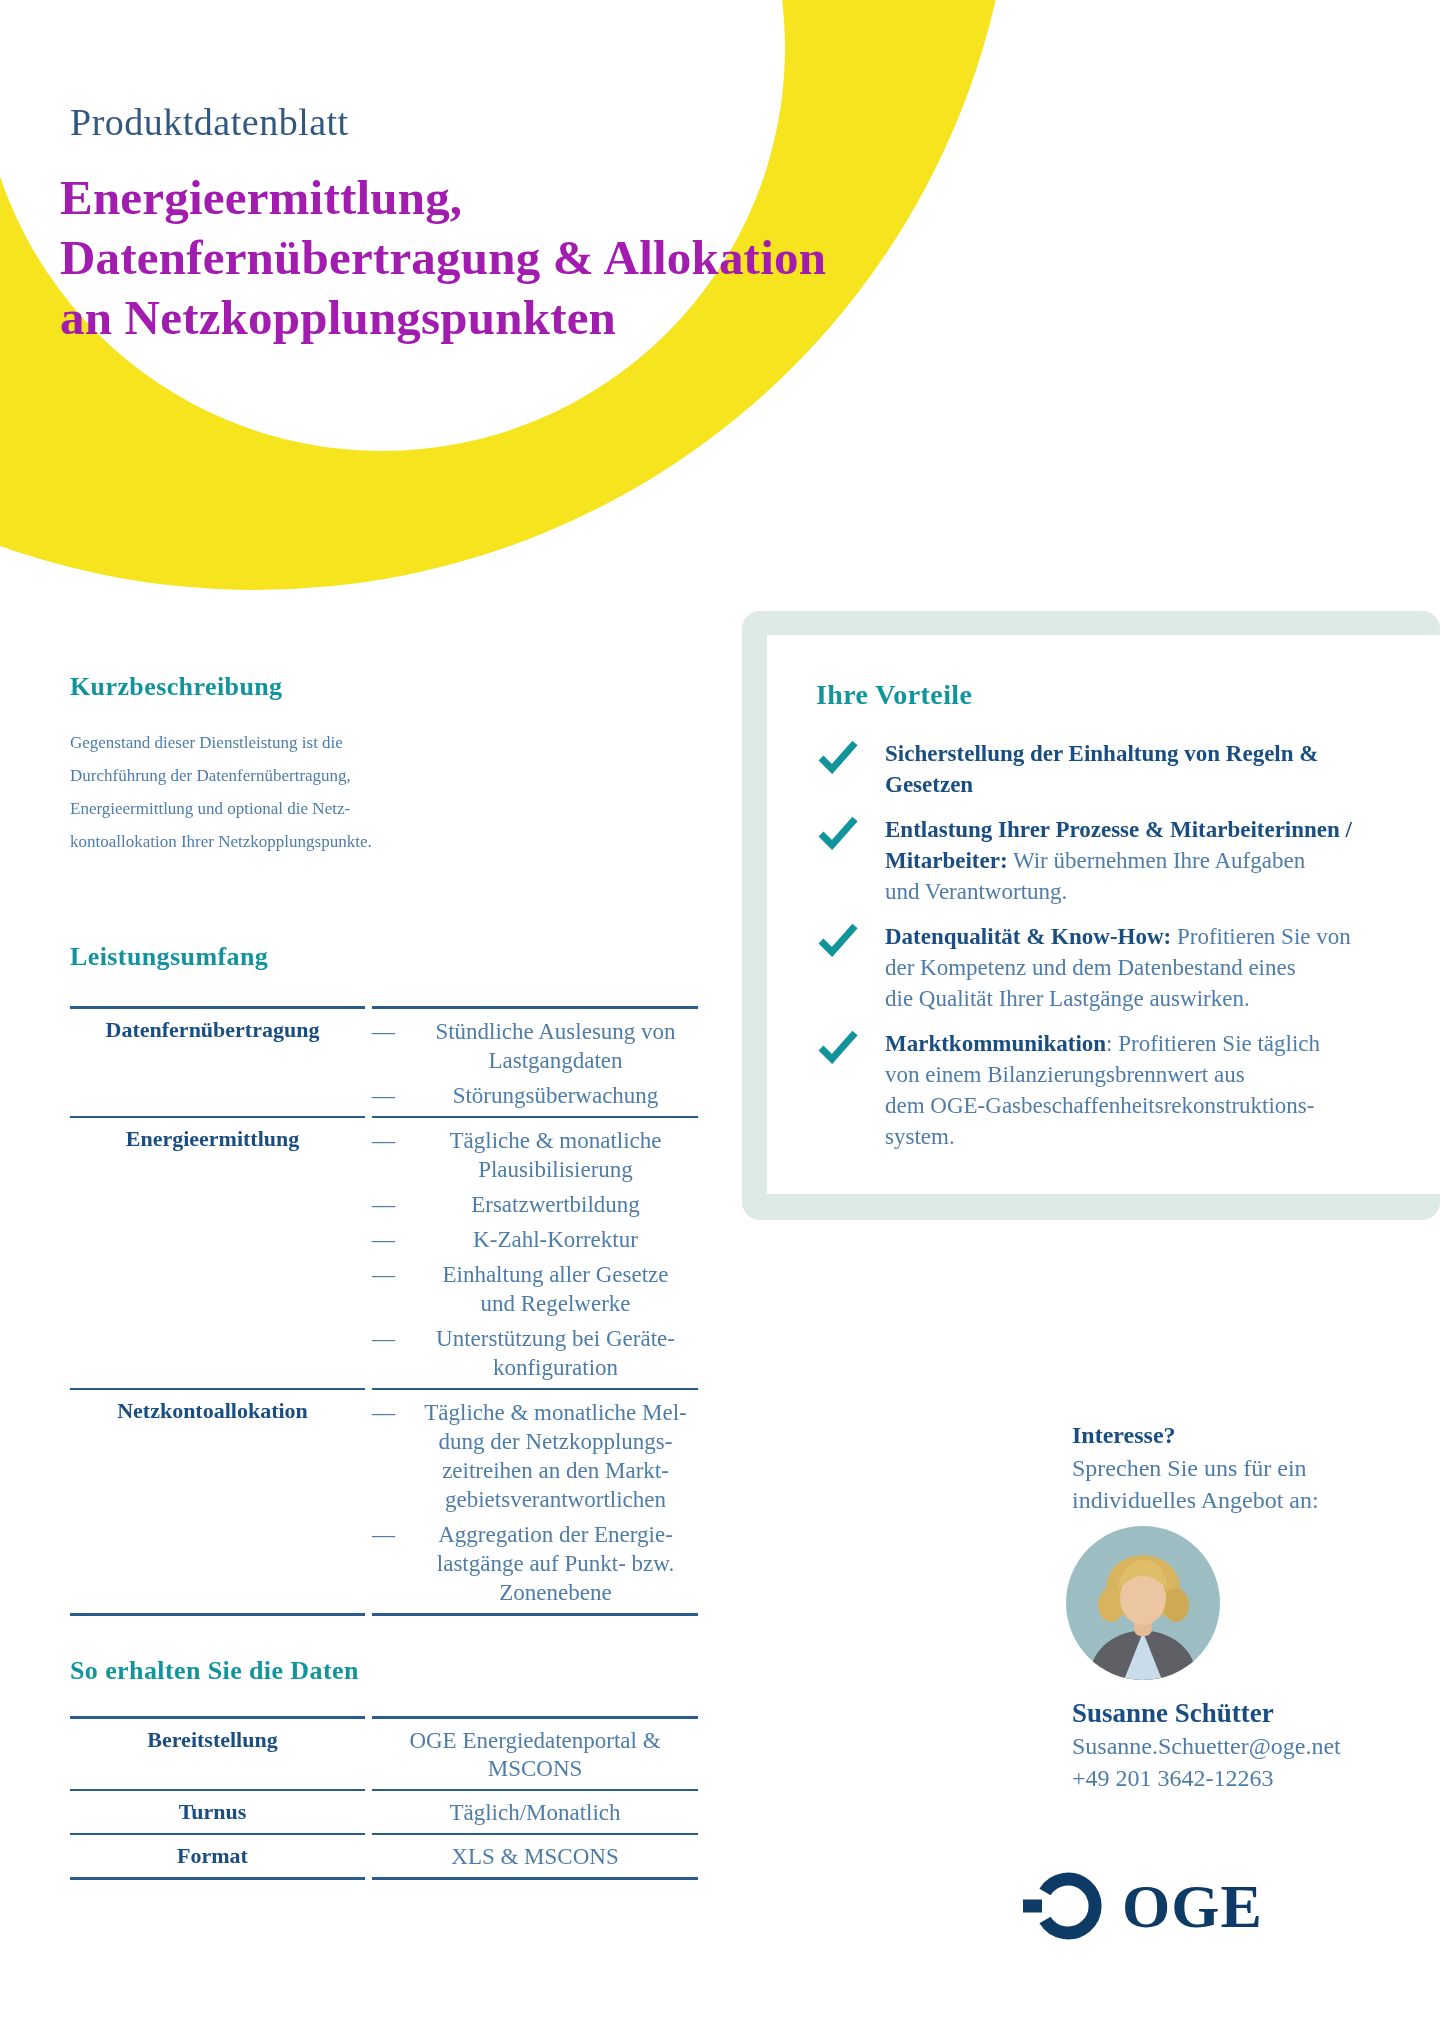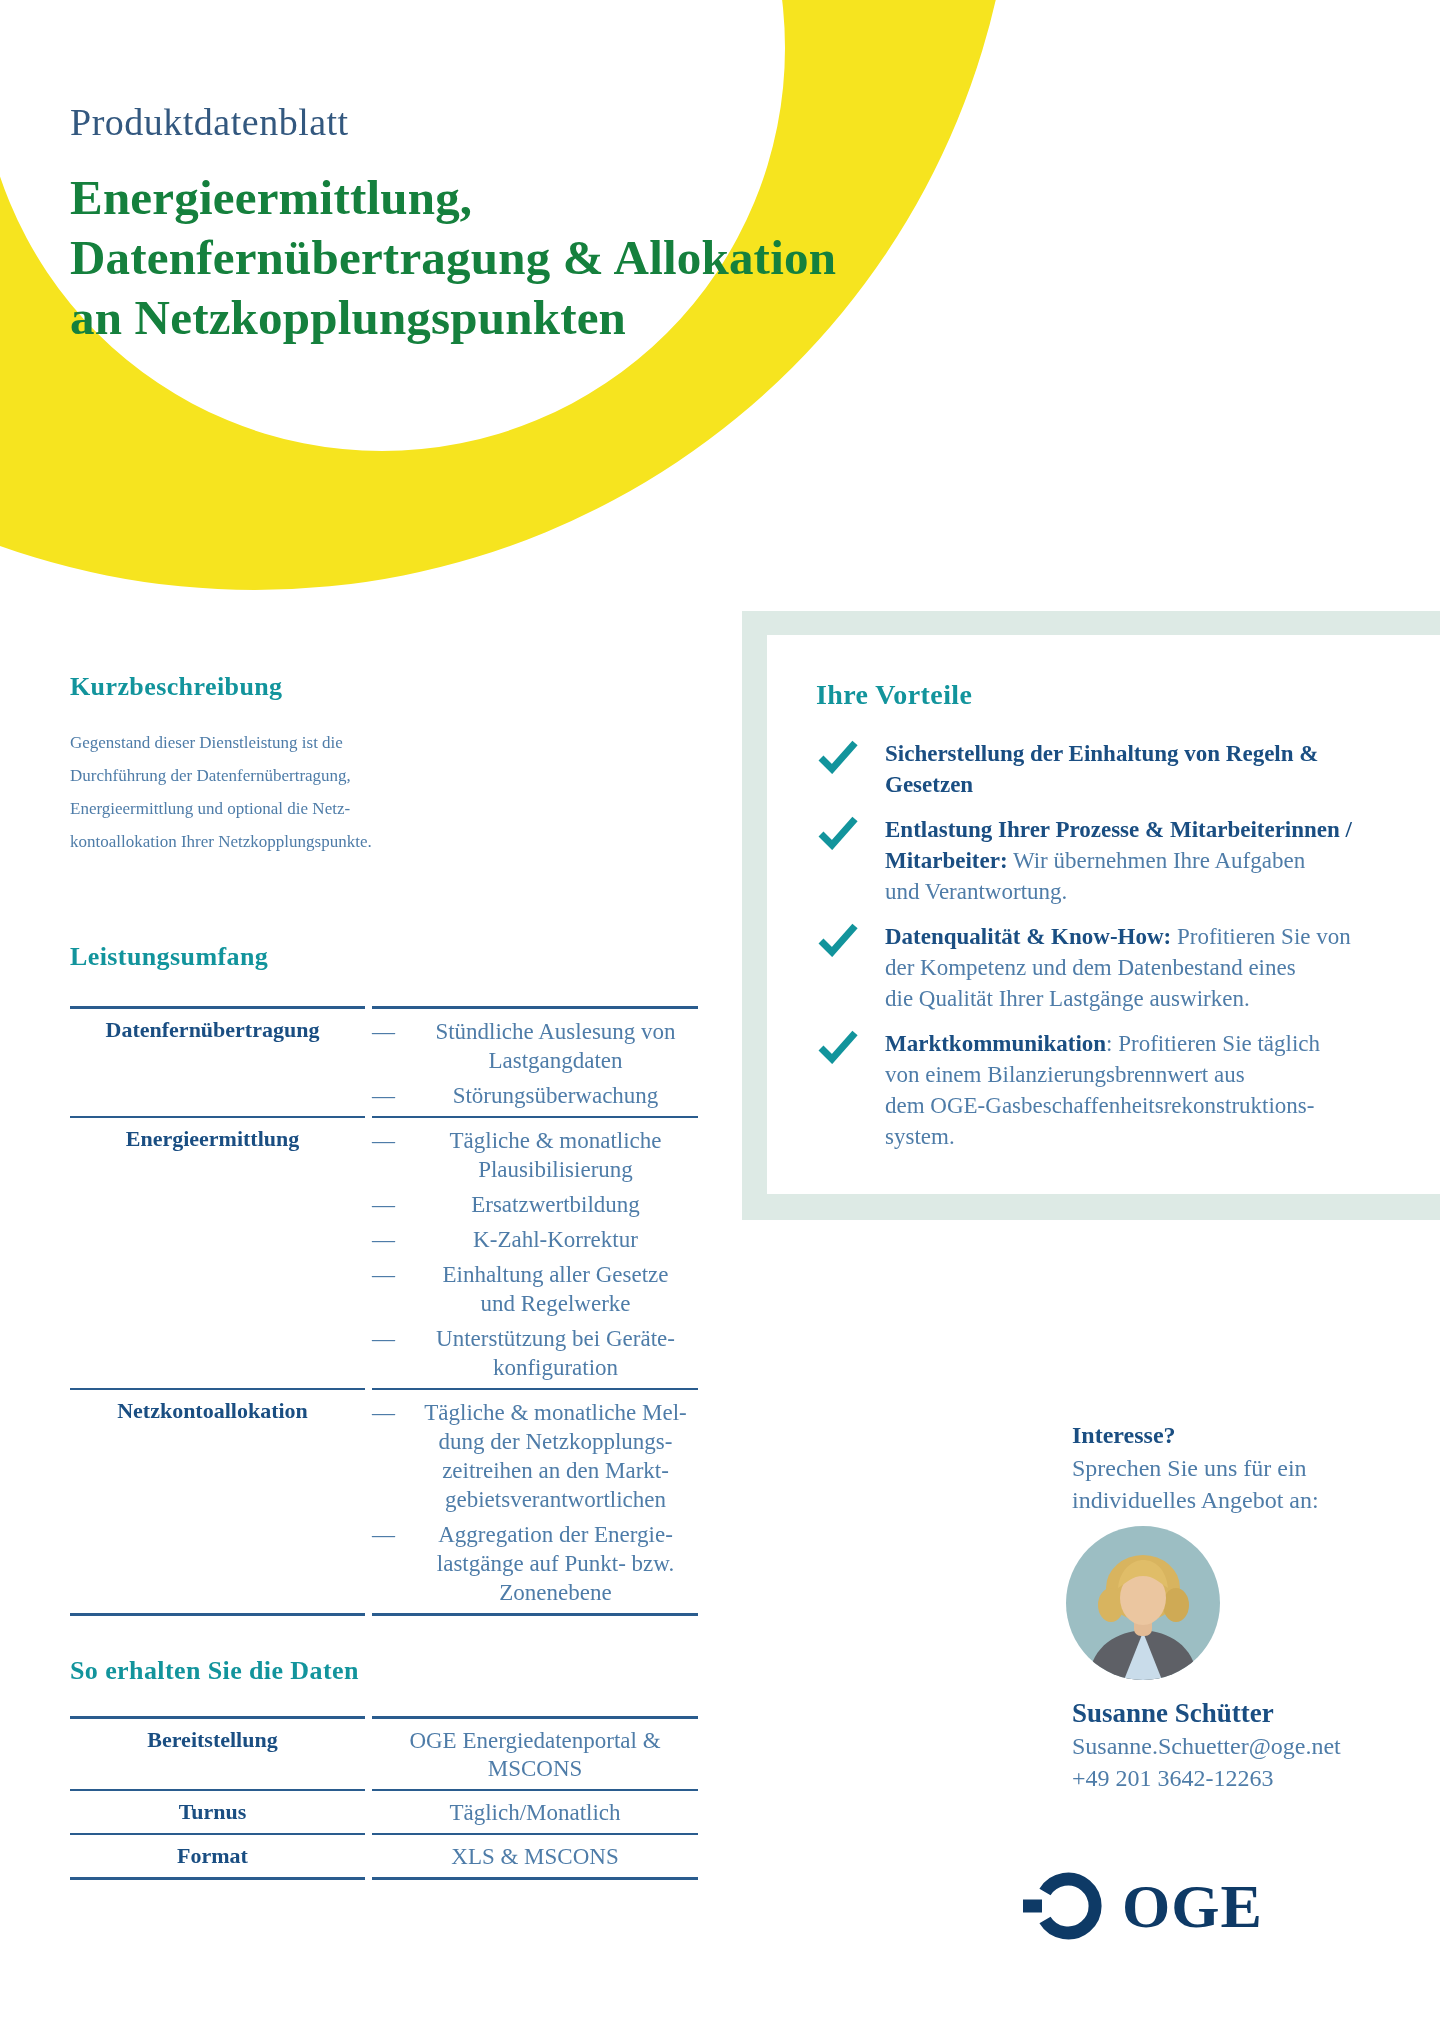--- a/index.html
+++ b/index.html
@@ -5,21 +5,21 @@
   html,body{margin:0;padding:0;background:#ffffff;}
   #page{
     position:relative;width:1440px;height:1986px;background:#fff;overflow:hidden;
     font-family:Liberation Serif, serif;
   }
   .layer{position:absolute;z-index:1;}
   
   #ring{position:absolute;left:0;top:0;z-index:0;}
   
   .eyebrow{left:70px;top:100px;font-size:38px;font-weight:400;color:#33587F;letter-spacing:.5px;}
-  .h1{left:70px;top:168px;font-size:49px;font-weight:700;color:#15803d;line-height:60px;letter-spacing:.2px;}
+  .h1{left:60px;top:168px;font-size:49px;font-weight:700;color:#a21caf;line-height:60px;letter-spacing:.2px;}
   
   .teal-h{font-size:26px;font-weight:700;color:#12949C;letter-spacing:.4px;}
   .kurz-h{left:70px;top:672px;}
   .para{left:70px;top:726px;font-size:17px;color:#4E7CA8;line-height:33px;}
   .leist-h{left:70px;top:942px;}
   .so-h{left:70px;top:1656px;}
   
   .tbl{left:70px;width:628px;}
   .t1{top:1006px;}
   .t2{top:1716px;}
@@ -30,21 +30,21 @@
   .tcells{flex:1;border-top:2px solid #2A5C8E;padding:8px 0 6px 0;box-sizing:border-box;}
   .trow.first .tlabel,.trow.first .tcells{border-top-width:3px;}
   .tclose{height:0;}
   .tclose .tlabel,.tclose .tcells{border-top-width:3px;padding:0;}
   .item{position:relative;padding-left:41px;margin-bottom:6px;}
   .item:last-child{margin-bottom:0;}
   .iline{font-size:23px;color:#4E7CA8;line-height:29px;}
   .dash{position:absolute;left:0;top:0;font-size:23px;color:#4E7CA8;line-height:29px;}
   .vline{font-size:23px;color:#4E7CA8;line-height:28px;}
   
-  .mintbox{left:742px;top:611px;right:0;height:609px;background:#DDEAE5;}
+  .mintbox{left:742px;top:611px;right:0;height:609px;background:#DDEAE5;border-radius:18px;}
   .whitebox{position:absolute;left:25px;top:24px;right:0;bottom:26px;background:#ffffff;}
   .ben-title{position:absolute;left:49px;top:44px;font-size:28px;font-weight:700;color:#12949C;letter-spacing:.4px;}
   .bullets{position:absolute;left:51px;top:103px;right:20px;}
   .bullet{display:flex;align-items:flex-start;margin-bottom:14px;}
   .bcheck{flex:0 0 40px;margin-right:27px;margin-top:2px;}
   .blines{flex:1;}
   .bline{font-size:23px;line-height:31px;}
   .bline .b{font-weight:700;color:#1A4E82;}
   .bline .r{font-weight:400;color:#4E7CA8;}
   

